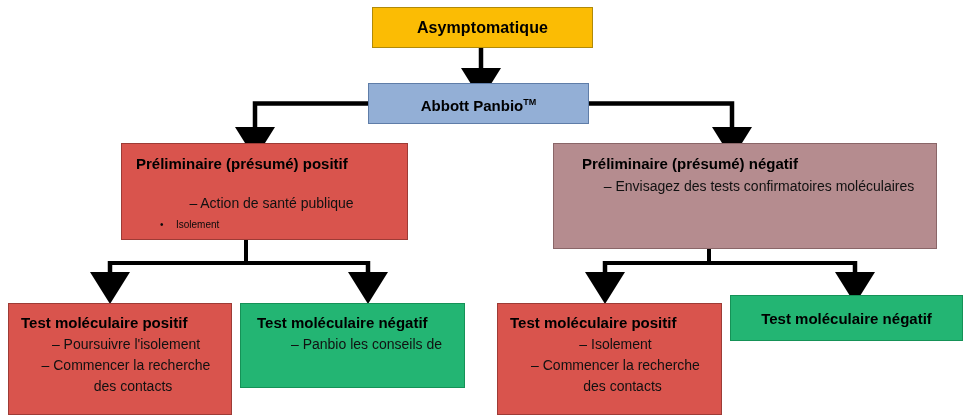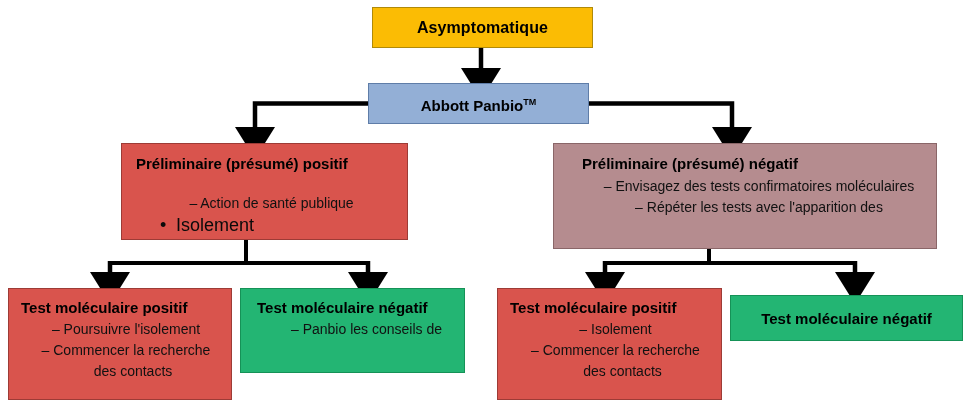--- a/index.html
+++ b/index.html
@@ -47,33 +47,33 @@
   #node-abbott .title{font-weight:600;font-size:15px;}
   #node-abbott .tm{font-size:9px;vertical-align:super;font-weight:600;}
 
   
   #node-prelim-pos{
     left:121px;top:143px;width:287px;height:97px;
     background:#D9544D;border-color:#9d3b36;
     padding:10px 0 0 14px;
   }
   #node-prelim-pos .title{margin-bottom:20px;}
-  #node-prelim-pos .bullet{display:block;font-size:18px;line-height:22px;padding-left:24px;}
+  #node-prelim-pos .bullet{display:block;font-size:10px;line-height:22px;padding-left:24px;}
   #node-prelim-pos .bullet .dot{display:inline-block;width:16px;}
 
   #node-prelim-neg{
     left:524px;top:143px;width:384px;height:106px;
     background:#B58C8F;border-color:#8a6668;
     padding:10px 0 0 28px;
     margin-left:29px;
   }
   #node-prelim-neg .title{margin-bottom:3px;}
 
   
-  .leaf{padding:9px 0 0 12px;}
+  .leaf{padding:9px 0 0 12px;margin-top:15px;}
   .leaf .title{margin-bottom:2px;}
   #node-leaf-1{
     left:8px;top:288px;width:224px;height:112px;
     background:#D9544D;border-color:#9d3b36;
   }
   #node-leaf-2{
     left:240px;top:288px;width:225px;height:85px;
     background:#23B573;border-color:#159257;
     padding-left:14px;
   }
@@ -139,21 +139,20 @@
 
   <div class="node" id="node-prelim-pos">
     <span class="title">Préliminaire (présumé) positif</span>
     <span class="line">– Action de santé publique</span>
     <span class="bullet"><span class="dot">•</span><span>Isolement</span></span>
   </div>
 
   <div class="node" id="node-prelim-neg">
     <span class="title">Préliminaire (présumé) négatif</span>
     <span class="line">– Envisagez des tests confirmatoires moléculaires</span>
-    <span class="line">– Répéter les tests avec l'apparition des</span>
   </div>
 
   <div class="node leaf" id="node-leaf-1">
     <span class="title">Test moléculaire positif</span>
     <span class="line">– Poursuivre l'isolement</span>
     <span class="line">– Commencer la recherche</span>
     <span class="line indent">des contacts</span>
   </div>
 
   <div class="node leaf" id="node-leaf-2">

